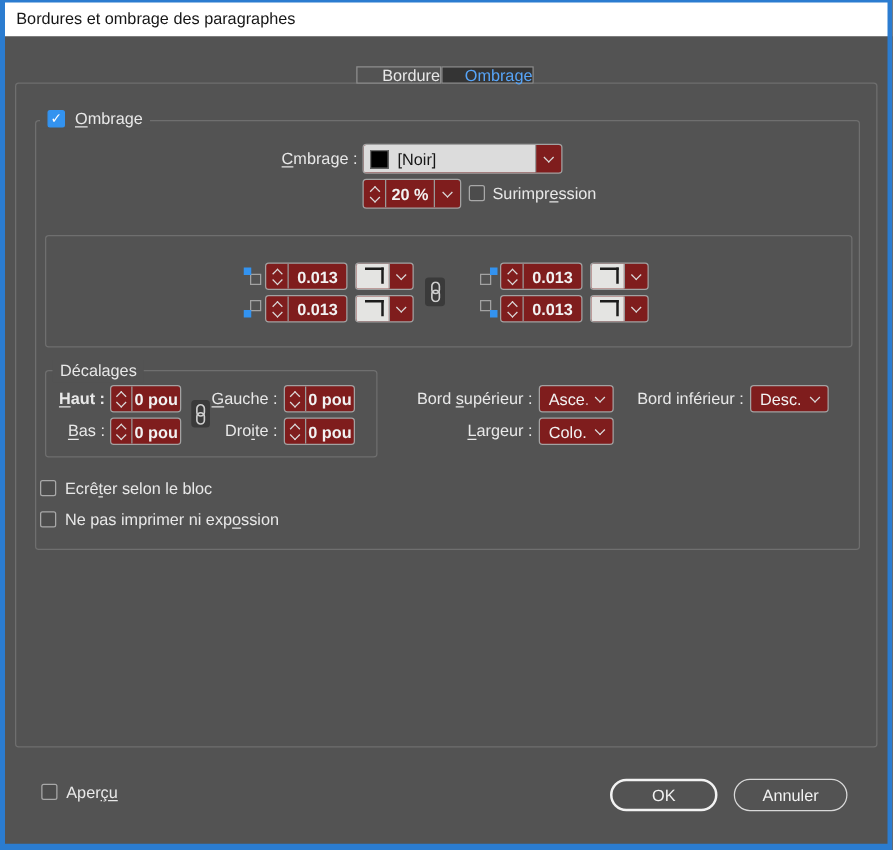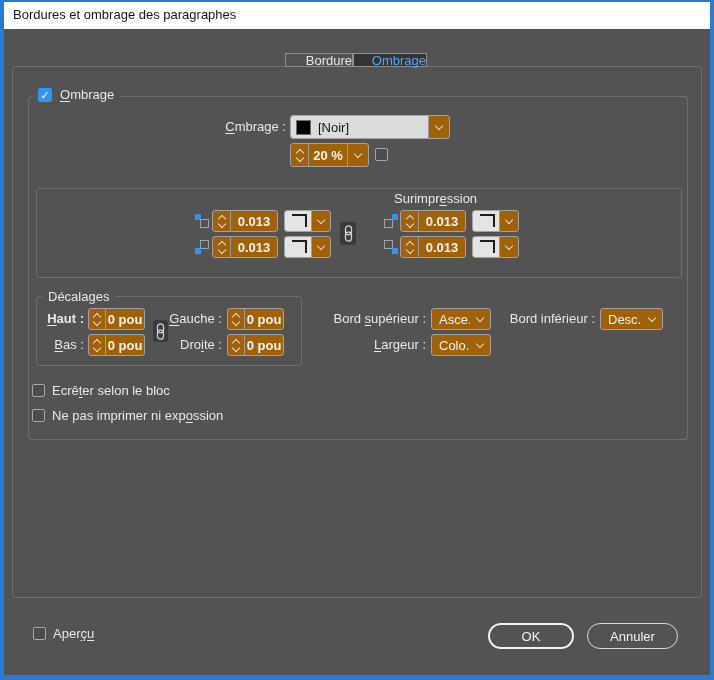--- a/index.html
+++ b/index.html
@@ -28,21 +28,21 @@
 
   
   .tab { position:absolute; top:53px; height:14px; z-index:6;
          display:flex; align-items:center; justify-content:flex-end;
          border:1px solid #8f8f8f; box-sizing:border-box; cursor:default; }
   .tab-inactive { background:#535353; color:#e8e8e8; }
   .tab-active   { background:#343434; color:#57a4f7; }
 
   
   .combo { position:absolute; display:flex; align-items:stretch;
-           border:1px solid #a2a2a2; border-radius:3px; background:#a16207;
+           border:1px solid #a2a2a2; border-radius:3px; background:#7f1d1d;
            box-sizing:border-box; overflow:hidden; }
   .seg { display:flex; align-items:center; justify-content:center; }
   .seg + .seg { border-left:1px solid #9a9a9a;font-weight:bold; }
   .seg-light { background:#dcdcdc; color:#161616; }
   .seg-val { color:#f2f2f2; flex:1; }
   .stepper { flex-direction:column; width:17px; gap:3px; }
 
   .chev { display:inline-block; width:5px; height:5px;
           border-right:1.5px solid #dcdcdc; border-bottom:1.5px solid #dcdcdc; }
   .chev-down { transform:rotate(45deg); margin-top:-2px; }
@@ -131,21 +131,21 @@
     <div class="seg stepper">
         <span class="chev chev-up"></span>
         <span class="chev chev-down"></span>
       </div>
     <div class="seg seg-val">20 %</div>
     <div class="seg dd-chev">
         <span class="chev chev-down"></span>
       </div>
   </div>
   <span class="cb" style="left:375px; top:148px;"></span>
-  <div class="abs lbl" style="left:394px; top:143px;margin-top:44px;">
+  <div class="abs lbl" style="left:394px; top:143px;">
     <span>Surimpr</span><span class="u">e</span><span>ssion</span>
   </div>
 
   <div class="fieldset" style="left:36px; top:188px; width:646px; height:90px;"></div>
 
   <span class="cicon c-tl" style="left:195px; top:214px;">
       <span class="g"></span>
       <span class="b"></span>
     </span>
   <div class="combo" style="left:212px; top:210px; width:66px; height:22px;">

